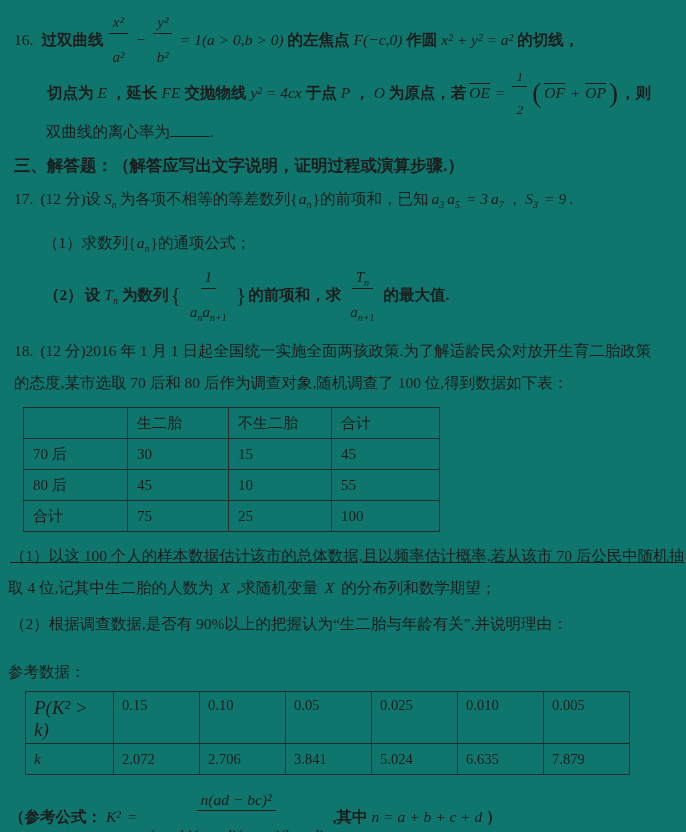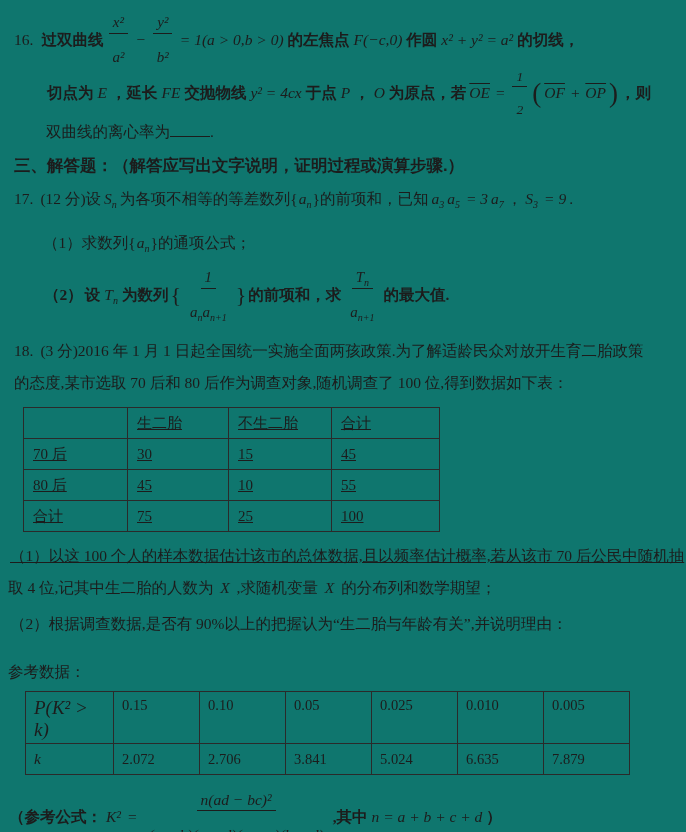--- a/index.html
+++ b/index.html
@@ -36,21 +36,21 @@
   .q18-l2{margin-left:6px;height:24px;margin-bottom:10px;}
   .tbl1{margin-left:15px;margin-bottom:14px;}
   .q18p1-l1{margin-left:2px;height:24px;margin-bottom:8px;text-decoration:underline;}
   .q18p1-l2{margin-left:0;height:24px;margin-bottom:12px;}
   .q18p2{margin-left:2px;height:24px;margin-bottom:24px;}
   .refdata{margin-left:0;height:21px;margin-bottom:8px;}
   .tbl2{margin-left:17px;margin-bottom:14px;}
   .formula-line{margin-left:0;height:56px;}
 
   table{border-collapse:collapse;table-layout:fixed;}
-  .tbl1 td{border:1.6px solid #2a2a2a;font-size:15px;padding:2px 9px;height:26px;vertical-align:middle;text-decoration:underline;}
+  .tbl1 td{border:1.6px solid #2a2a2a;font-size:15px;padding:2px 9px;height:26px;vertical-align:middle;}
   .tbl1 col.c0{width:104px;} .tbl1 col.c1{width:101px;} .tbl1 col.c2{width:103px;} .tbl1 col.c3{width:108px;}
   .tbl2 td{border:1.6px solid #2a2a2a;font-size:14.5px;padding:2px 8px;}
   .tbl2 col.c0{width:88px;} .tbl2 col.cv{width:86px;}
   .tbl2 .r1 td{height:44px;vertical-align:top;padding-top:5px;}
   .tbl2 .r1 td.lbl{vertical-align:middle;font-style:italic;font-size:19px;}
   .tbl2 .r2 td{height:26px;vertical-align:middle;}
   .tbl2 .r2 td.lbl{font-style:italic;font-size:15.5px;}
   .qnum{margin-right:7px;}
 </style>
 </head>
@@ -133,21 +133,21 @@
     <span class="brace">}</span>
     <span class="cjk">的前项和，求</span>
     <span class="frac">
       <span class="num"><span>T</span><sub>n</sub></span>
       <span class="den"><span>a</span><sub>n+1</sub></span>
     </span>
     <span class="cjk">的最大值.</span>
   </div>
 
   <div class="line q18-l1">
-    <span class="qnum">18.</span><span class="cjk">(3 分)2016 年 1 月 1 日起全国统一实施全面两孩政策.为了解适龄民众对放开生育二胎政策</span>
+    <span class="qnum">18.</span><span class="cjk">(12 分)2016 年 1 月 1 日起全国统一实施全面两孩政策.为了解适龄民众对放开生育二胎政策</span>
   </div>
   <div class="line q18-l2">
     <span class="cjk">的态度,某市选取 70 后和 80 后作为调查对象,随机调查了 100 位,得到数据如下表：</span>
   </div>
 
   <table class="tbl1">
     <colgroup>
         <col class="c0">
         <col class="c1">
         <col class="c2">

